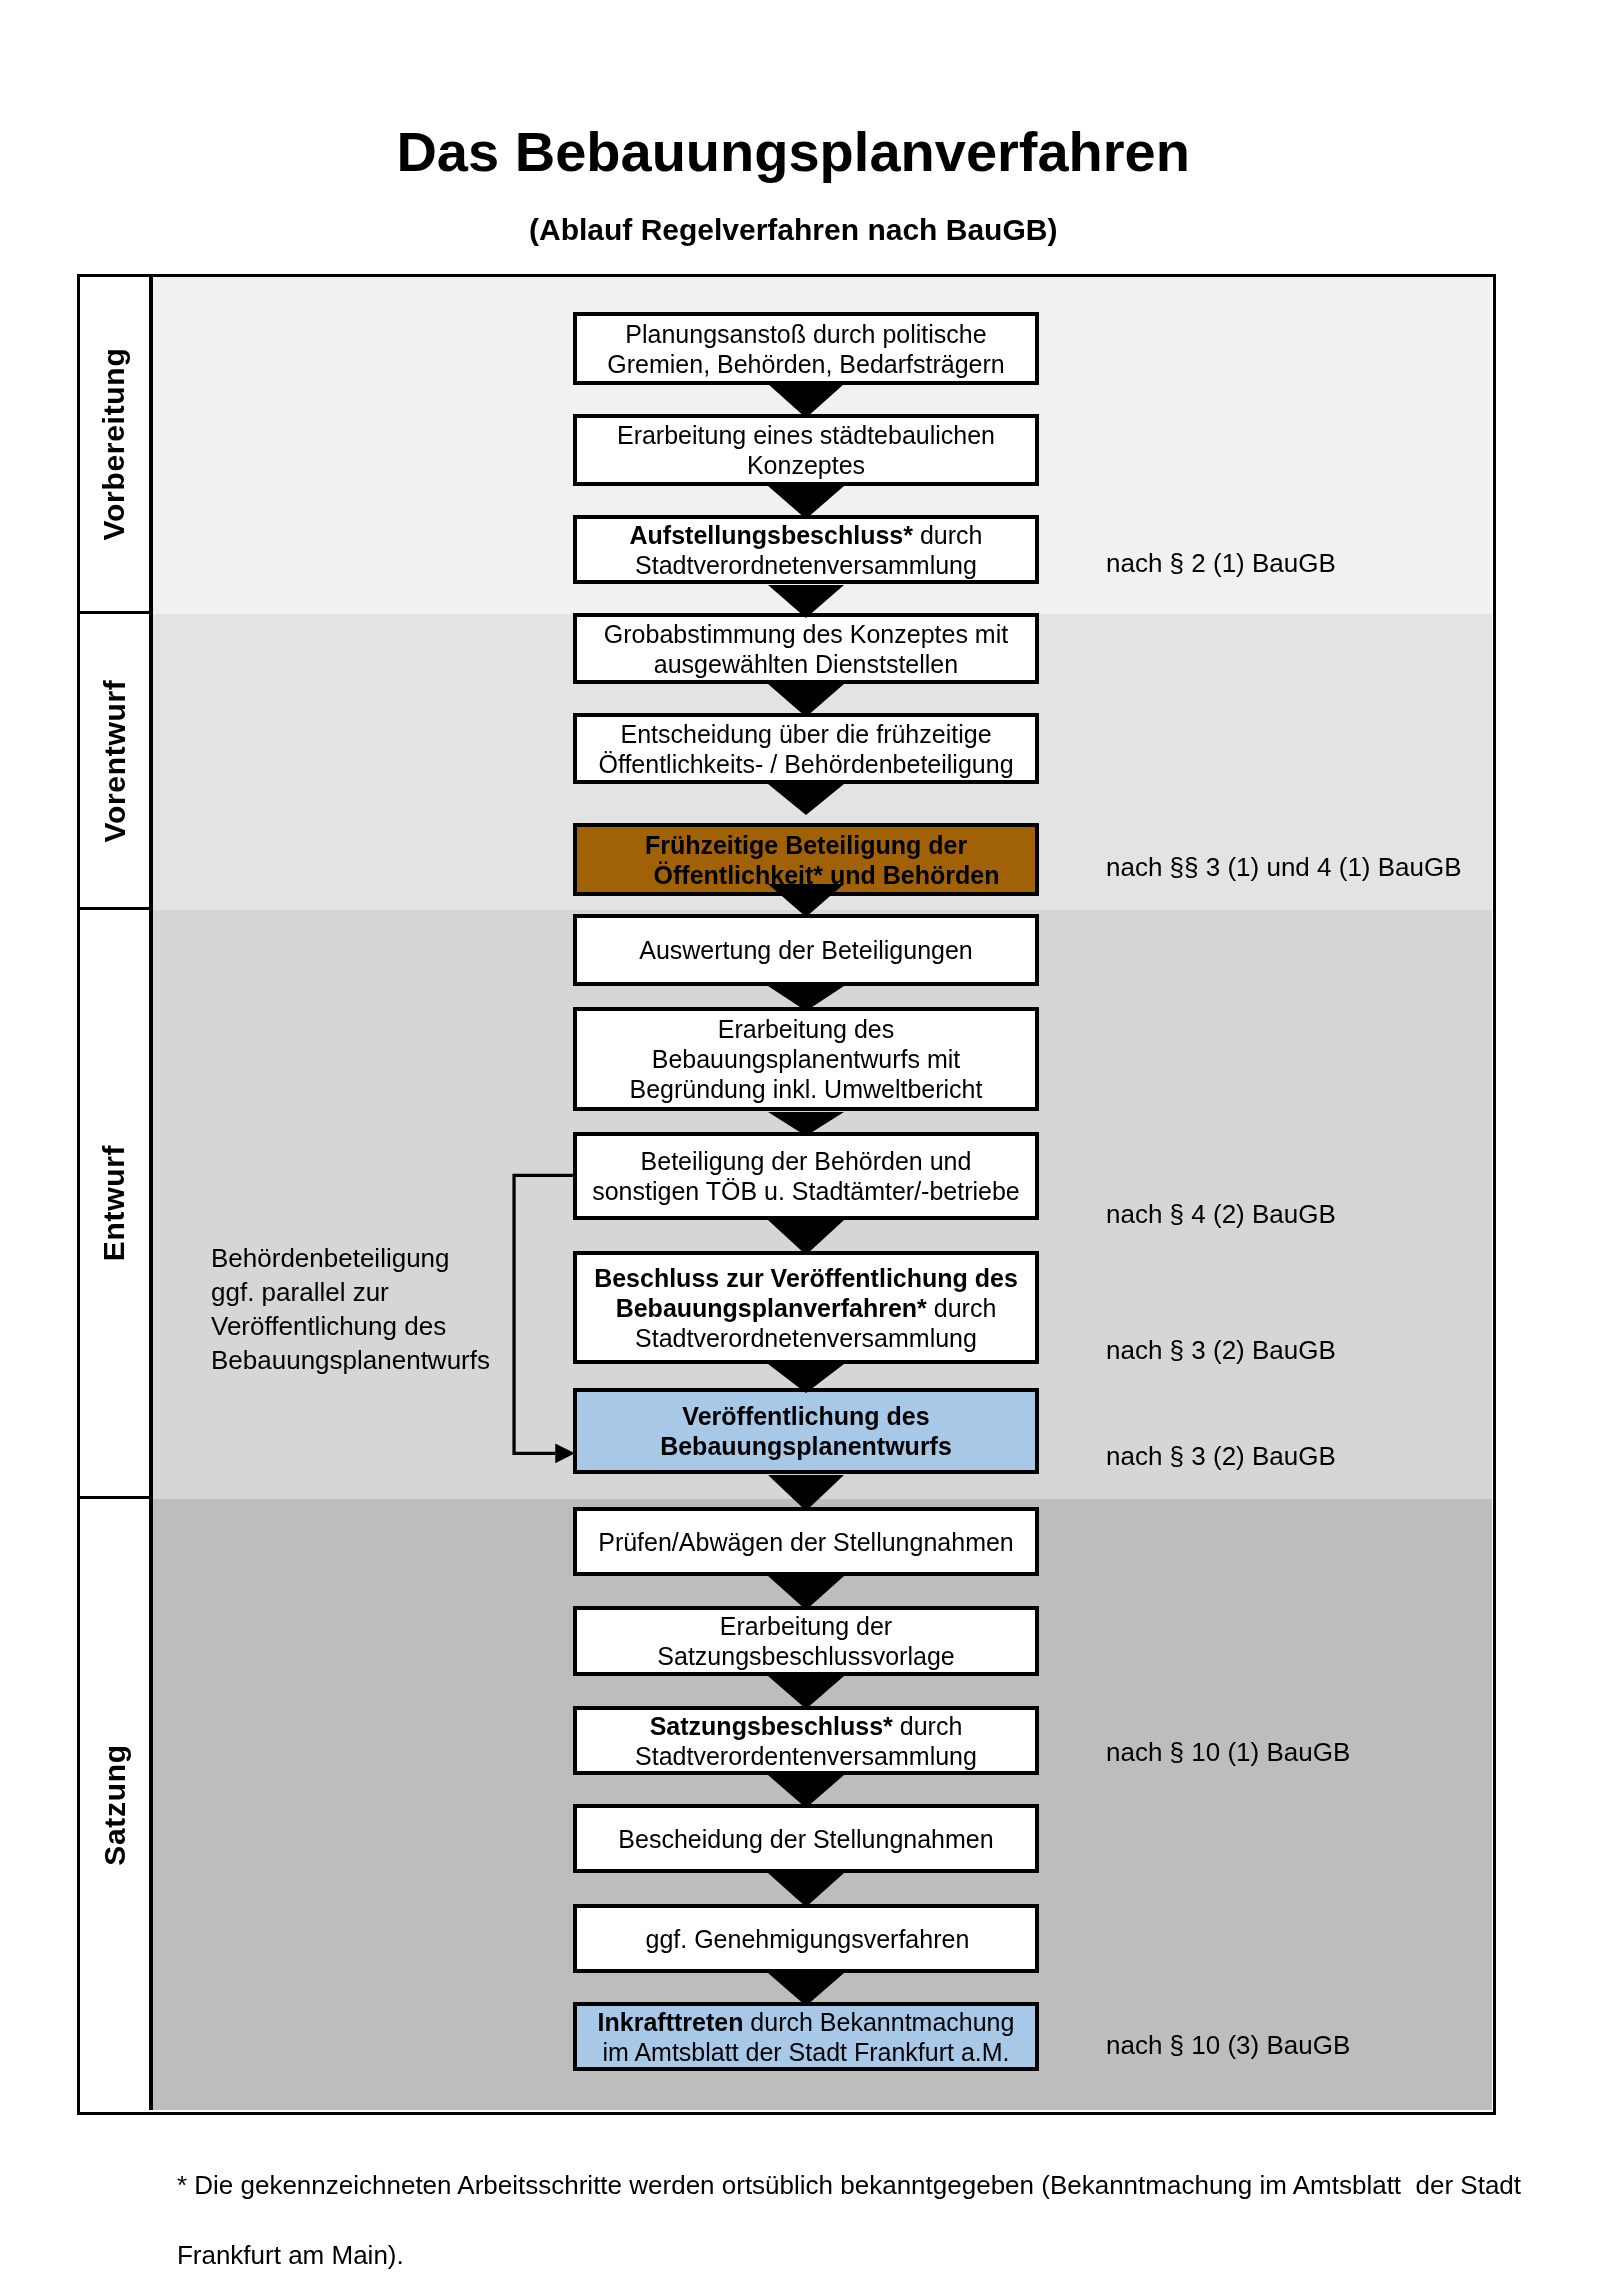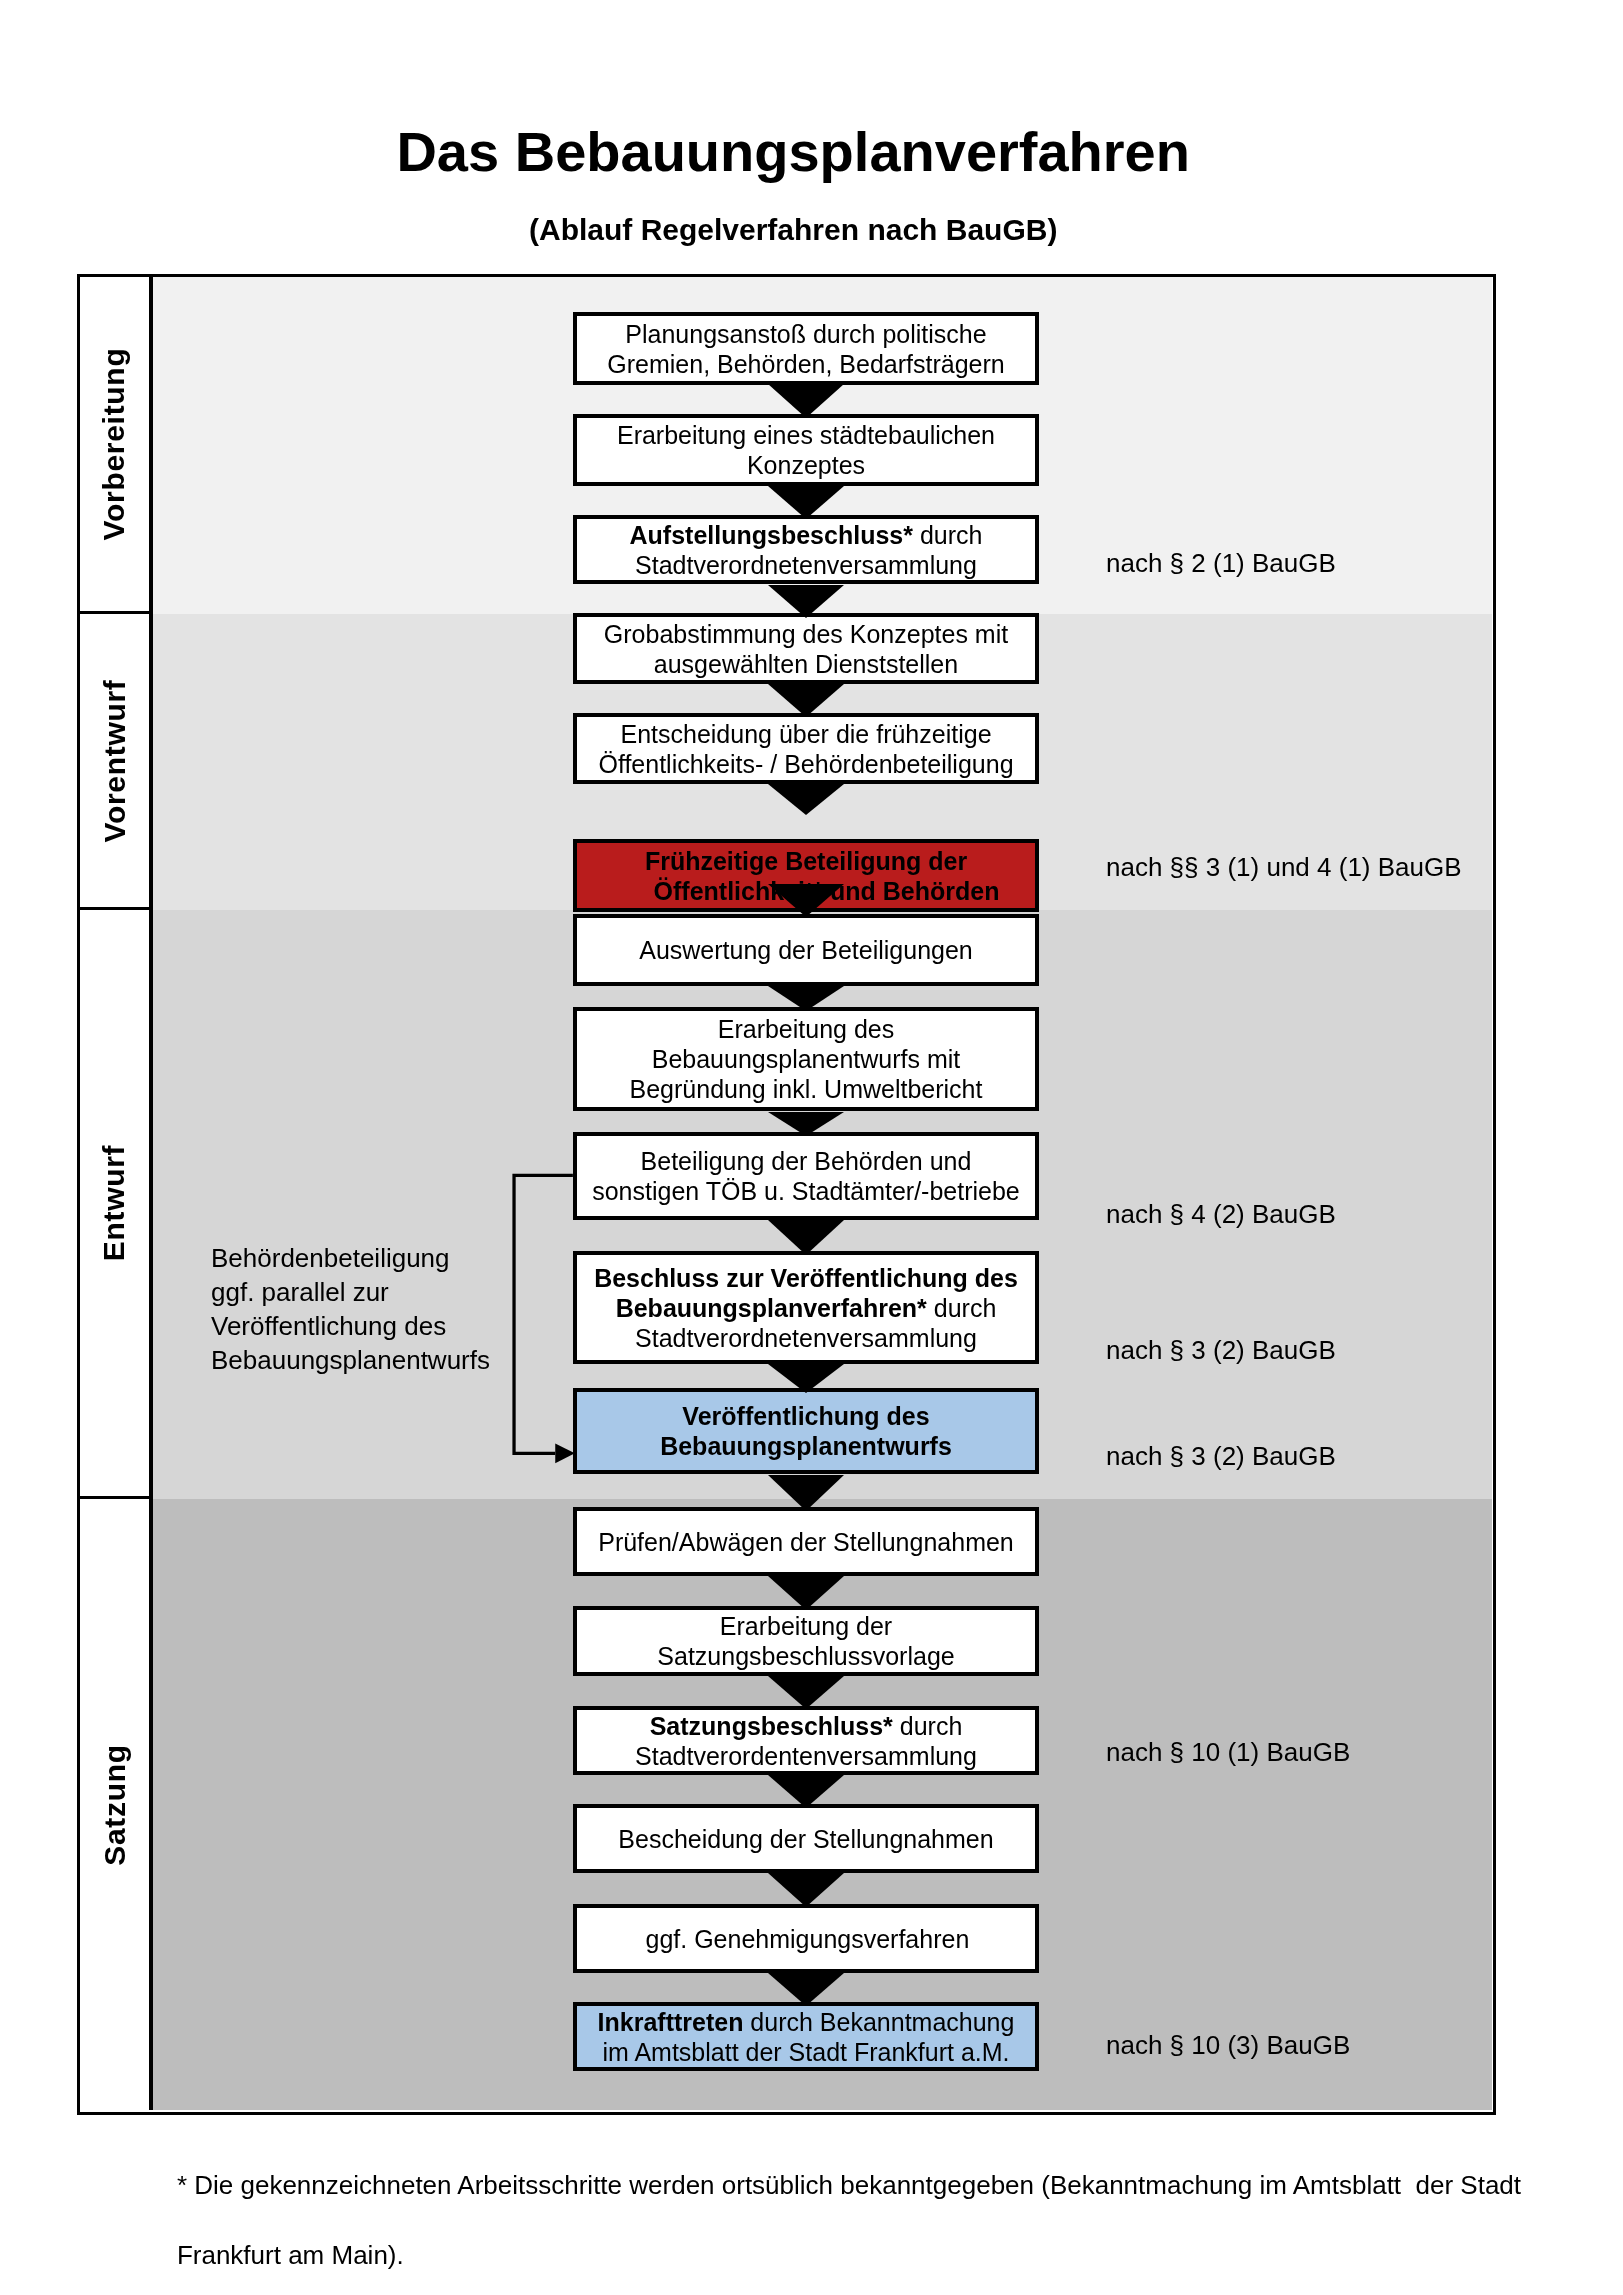--- a/index.html
+++ b/index.html
@@ -84,21 +84,21 @@
         <div><span>Stadtverordnetenversammlung</span></div>
       </div>
     <div class="box" style="top:336px;height:71px;">
         <div><span>Grobabstimmung des Konzeptes mit</span></div>
         <div><span>ausgewählten Dienststellen</span></div>
       </div>
     <div class="box" style="top:436px;height:71px;">
         <div><span>Entscheidung über die frühzeitige</span></div>
         <div><span>Öffentlichkeits- / Behördenbeteiligung</span></div>
       </div>
-    <div class="box" style="top: 562px; height: 73px; background-color: #b91c1c;">
+    <div class="box" style="top: 546px; height: 73px; background-color: #a16207;">
         <div><span style="font-weight: bold;">Frühzeitige Beteiligung der</span></div>
         <div><span style="font-weight: bold; margin-left: 41px;">Öffentlichkeit* und Behörden</span></div>
       </div>
     <div class="box" style="top:637px;height:72px;">
         <div><span>Auswertung der Beteiligungen</span></div>
       </div>
     <div class="box" style="top:855px;height:88px;">
         <div><span>Beteiligung der Behörden und</span></div>
         <div><span>sonstigen TÖB u. Stadtämter/-betriebe</span></div>
       </div>

